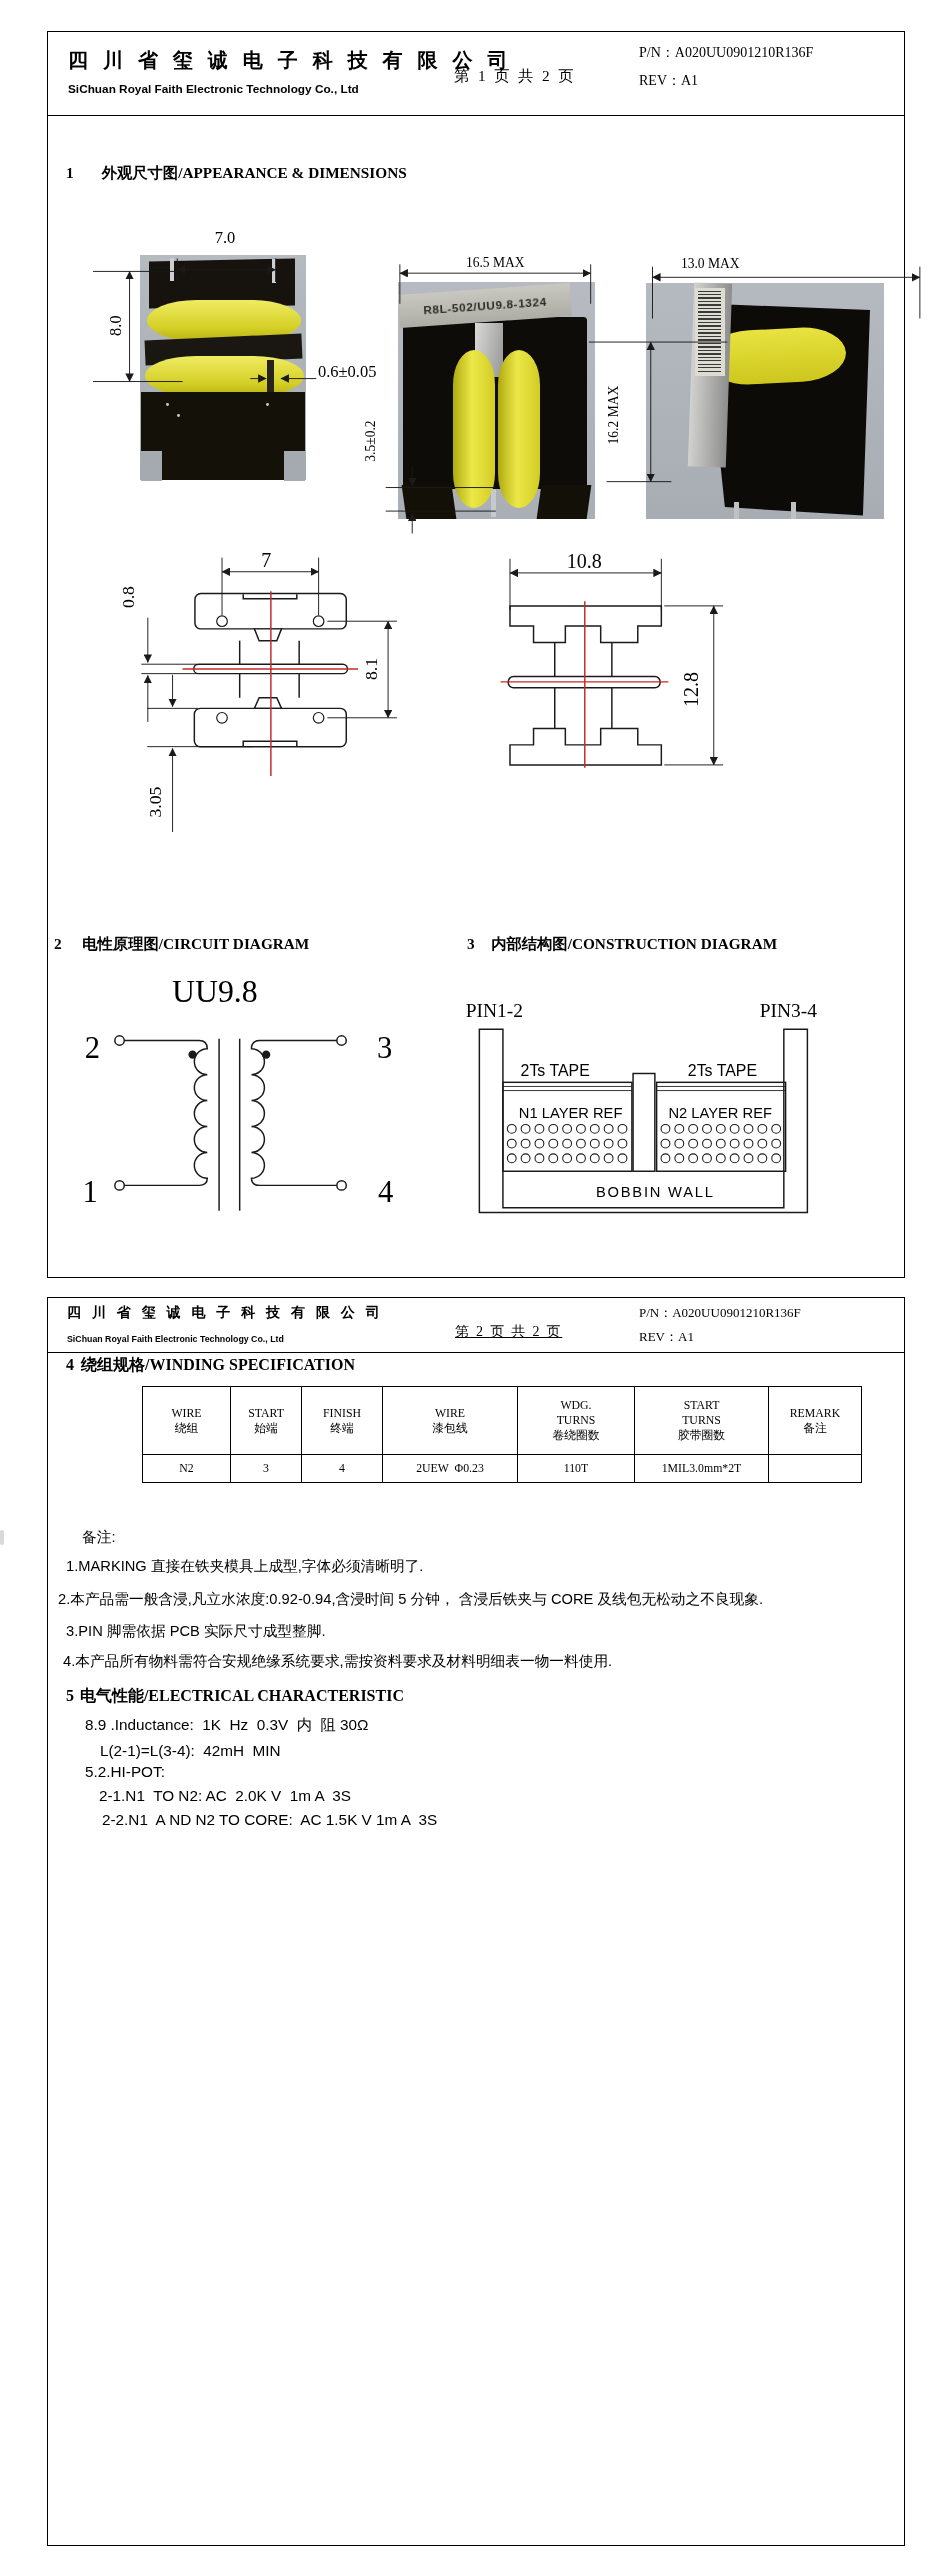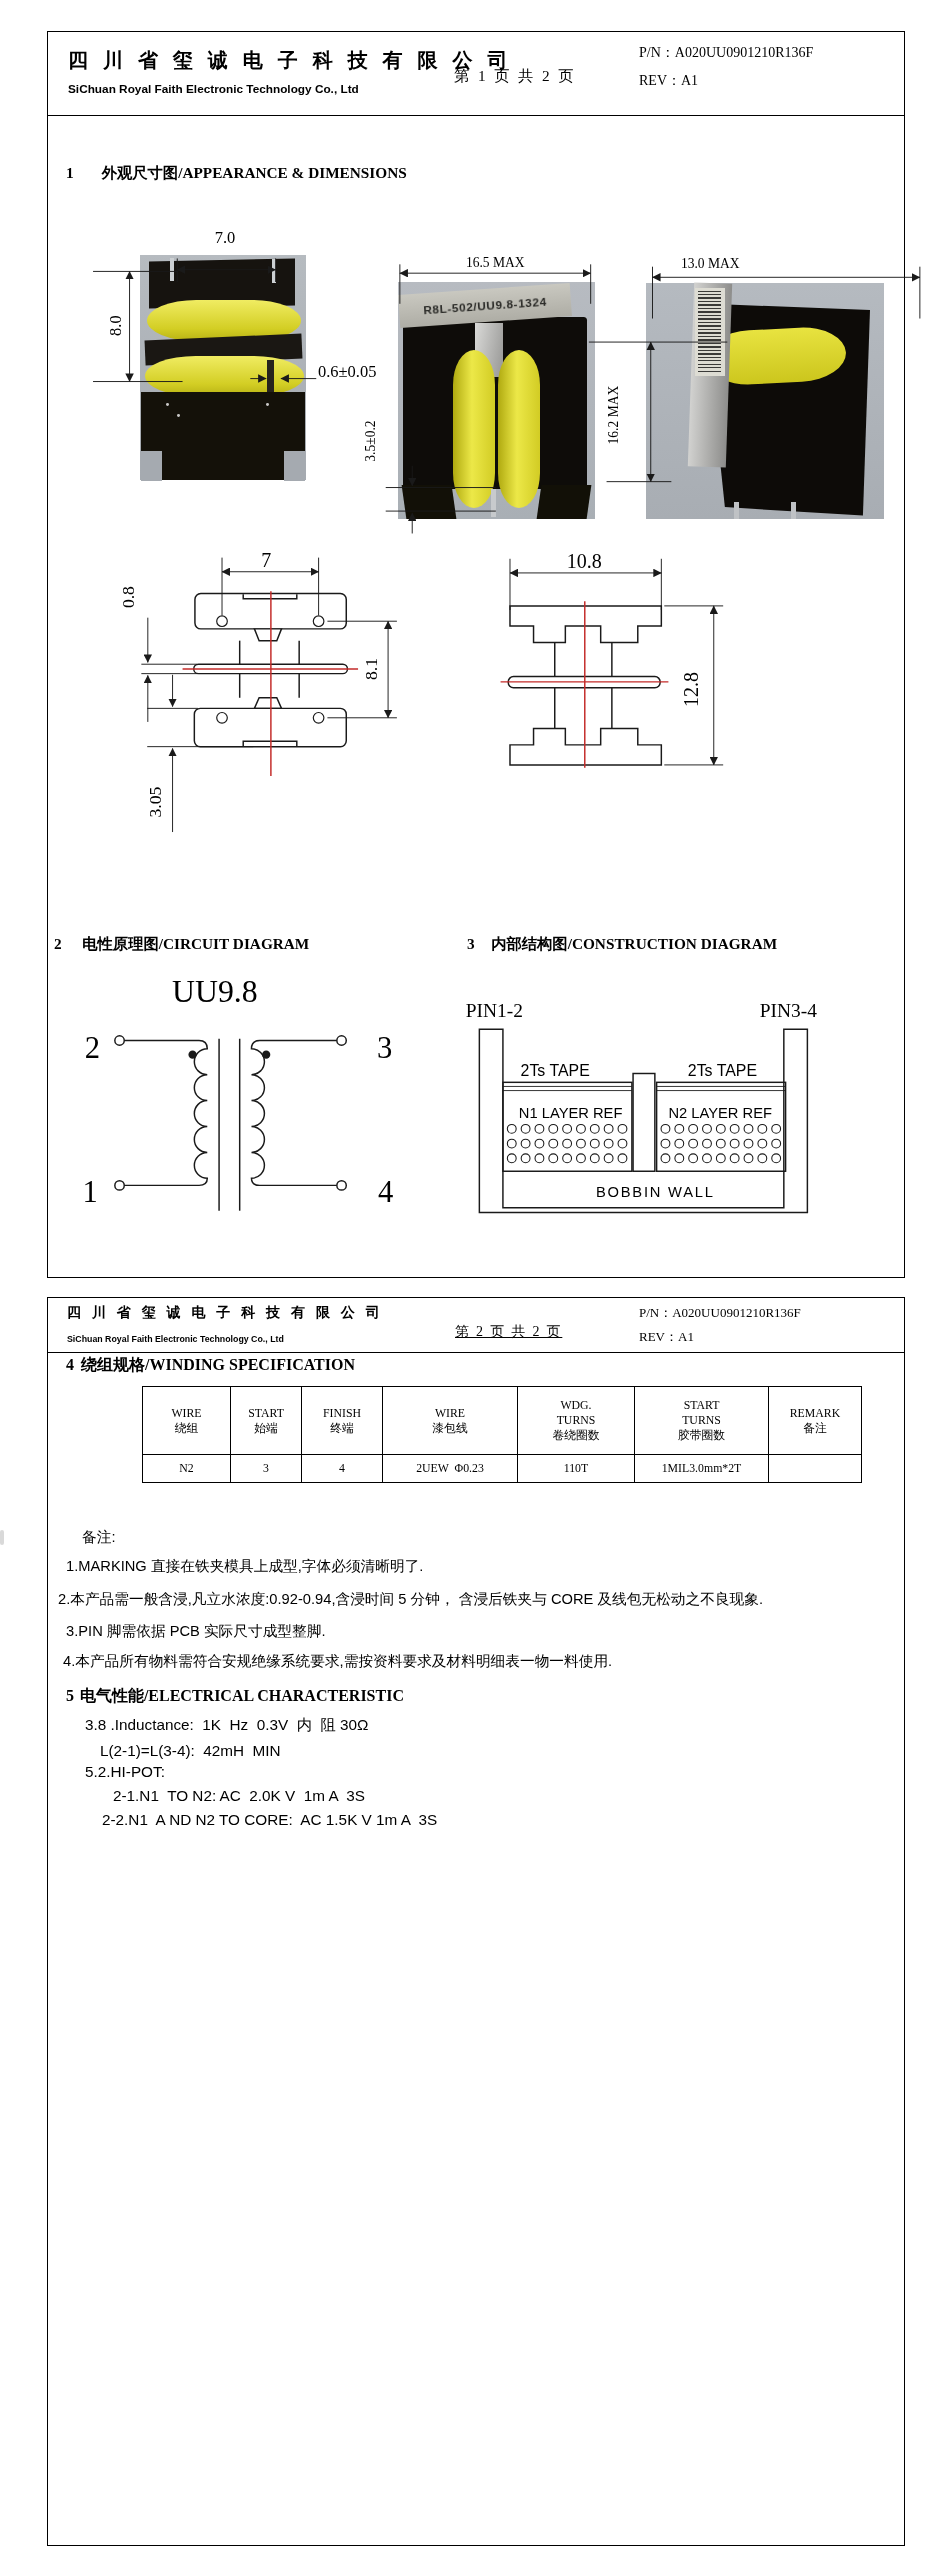--- a/index.html
+++ b/index.html
@@ -375,21 +375,21 @@
   </table>
 
   <div class="abs note" style="left:82px;top:1528px;">备注:</div>
   <div class="abs note" style="left:66px;top:1557px;">1.MARKING 直接在铁夹模具上成型,字体必须清晰明了.</div>
   <div class="abs note" style="left:58px;top:1590px;">2.本产品需一般含浸,凡立水浓度:0.92-0.94,含浸时间 5 分钟， 含浸后铁夹与 CORE 及线包无松动之不良现象.</div>
   <div class="abs note" style="left:66px;top:1622px;">3.PIN 脚需依据 PCB 实际尺寸成型整脚.</div>
   <div class="abs note" style="left:63px;top:1652px;">4.本产品所有物料需符合安规绝缘系统要求,需按资料要求及材料明细表一物一料使用.</div>
 
   <div class="abs sec2" style="left:66px;top:1686px;"><span>5</span><span style="margin-left:5.9px;">电气性能/ELECTRICAL CHARACTERISTIC</span></div>
 
-  <div class="abs eline" style="left:85px;top:1715px;">3.8 .Inductance:  1K  Hz  0.3V  内  阻 30Ω</div>
+  <div class="abs eline" style="left:85px;top:1715px;">8.9 .Inductance:  1K  Hz  0.3V  内  阻 30Ω</div>
   <div class="abs eline" style="left:100px;top:1742px;">L(2-1)=L(3-4):  42mH  MIN</div>
   <div class="abs eline" style="left:85px;top:1763px;">5.2.HI-POT:</div>
-  <div class="abs eline" style="left:113px;top:1787px;">2-1.N1  TO N2: AC  2.0K V  1m A  3S</div>
+  <div class="abs eline" style="left:99px;top:1787px;">2-1.N1  TO N2: AC  2.0K V  1m A  3S</div>
   <div class="abs eline" style="left:102px;top:1811px;">2-2.N1  A ND N2 TO CORE:  AC 1.5K V 1m A  3S</div>
 
   <div class="artifact"></div>
 </div>
 
 
 </body></html>

